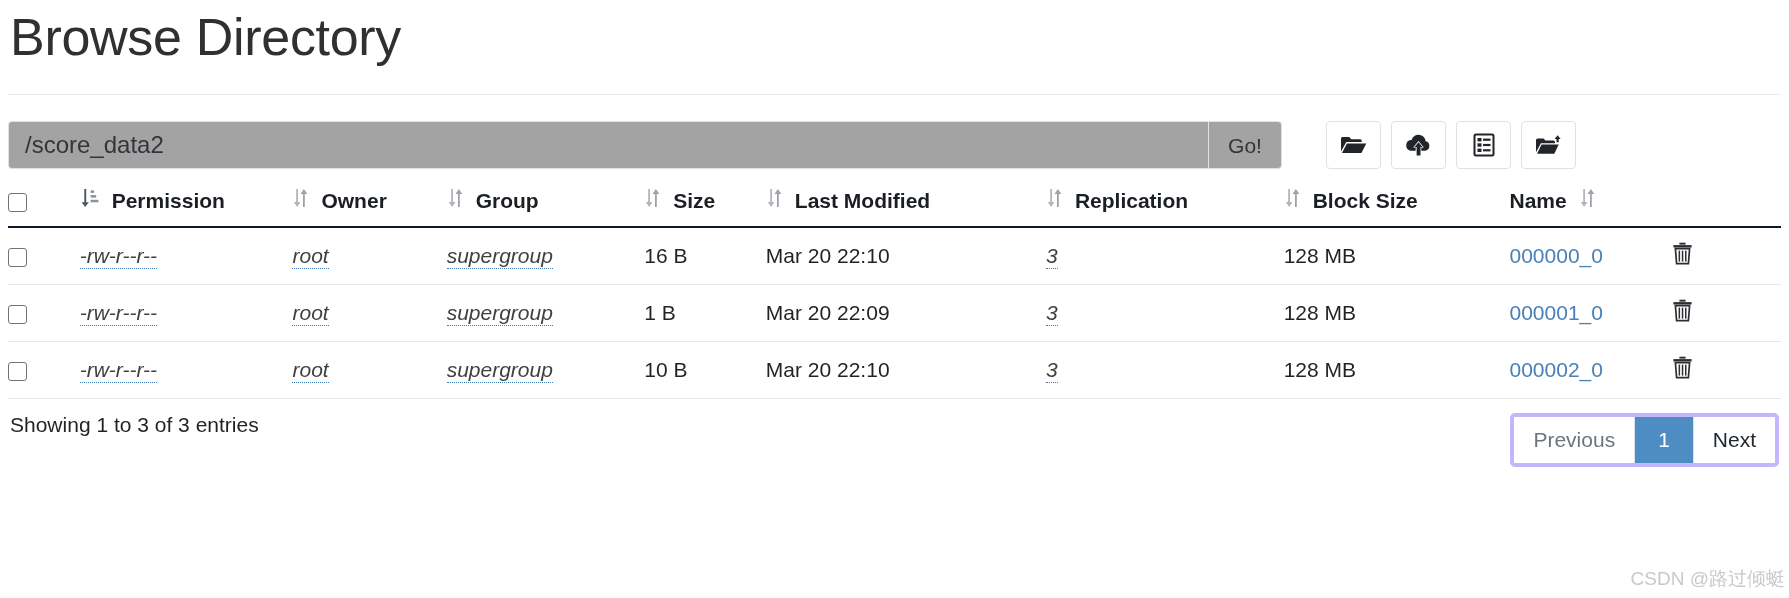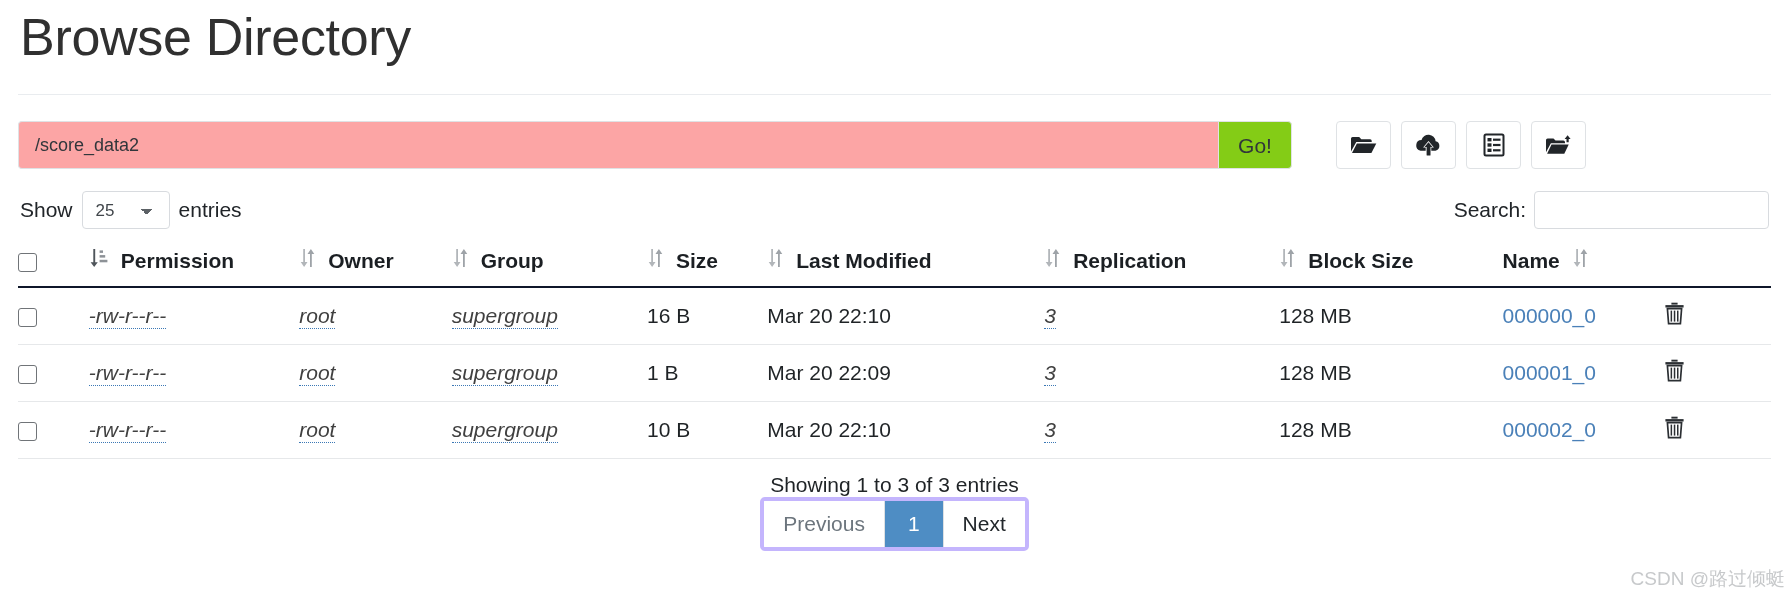--- a/index.html
+++ b/index.html
@@ -9,21 +9,21 @@
     width: 1789px; height: 598px;
     background: #ffffff;
     font-family: "Liberation Sans", sans-serif;
     color: #212529;
     overflow: hidden;
   }
   #page {
     position: relative;
     width: 1789px; height: 598px;
     background: #ffffff;
-    padding: 0 18px;
+    padding: 0 8px;
   }
 
   
   .page-title {
     font-size: 52px;
     font-weight: 300;
     line-height: 1;
     letter-spacing: -0.3px;
     color: #303030;
     margin: 0;
@@ -48,35 +48,35 @@
     width: 1274px;
     height: 48px;
   }
   .path-input {
     flex: 1;
     height: 48px;
     border: 1px solid #dfe2e5;
     border-right: none;
     border-radius: 4px 0 0 4px;
     font-family: "Liberation Sans", sans-serif;
-    font-size: 18px;
+    font-size: 24px;
     color: #31363b;
     padding: 0 16px;
     outline: none;
-    background: #fca5a5;
+    background: #a3a3a3;
     min-width: 0;
   }
   .path-input::placeholder { color: #b5b9bd; }
   .go-btn {
     height: 48px;
     min-width: 74px;
     padding: 0 16px;
     border: 1px solid #dfe2e5;
     border-radius: 0 4px 4px 0;
-    background: #84cc16;
+    background: #a3a3a3;
     font-family: "Liberation Sans", sans-serif;
     font-size: 21px;
     color: #31363b;
     cursor: pointer;
     line-height: 1;
   }
 
   .toolbar {
     display: flex;
     gap: 10px;
@@ -226,25 +226,23 @@
   .c-mod   { width: 258px; }
   .c-repl  { width: 219px; }
   .c-blk   { width: 208px; }
   .c-name  { width: 150px; }
   .c-del   { width: 100px; }
   .pad-r-10 { padding-right: 10px; }
 
   
   .footer-row {
     display: flex;
-    align-items: center;
     justify-content: space-between;
     margin-top: 14px;
     padding: 0 2px;
-    flex-direction: column;
   }
   .info-text {
     font-size: 21px;
     color: #1f2326;
   }
   .pagination {
     display: flex;
     border: 4px solid #c4b5fd;
     border-radius: 5px;
     overflow: hidden;
@@ -336,35 +334,20 @@
             <path fill="#212529" d="M1 6a1.6 1.6 0 0 1 1.6-1.6h5.9l2 2.2h7.9A1.6 1.6 0 0 1 20 8.2v1H5.9L1 18.2z"></path>
             <path fill="#212529" d="M6.5 10.5h17.2l-4.4 9.3H2.1z"></path>
             <path fill="#212529" d="M22.6 1.3l3 3.6h-1.9v3.4h-2.2V4.9h-1.9z"></path>
           </svg>
         </span>
       </button>
 
     </div>
   </div>
 
-  <div class="controls-row">
-
-    <div class="length-ctl">
-      <span class="lbl-pre">Show</span>
-      <select class="length-select">
-        <option>25</option>
-      </select>
-      <span class="lbl-post">entries</span>
-    </div>
-
-    <div class="search-ctl">
-      <span class="srch-lbl">Search:</span>
-      <input class="search-input" type="search" value="" style="">
-    </div>
-  </div>
 
   <table class="files">
     <colgroup>
       <col class="c-chk">
         <col class="c-perm">
         <col class="c-owner">
         <col class="c-group">
       <col class="c-size">
         <col class="c-mod">
         <col class="c-repl">

